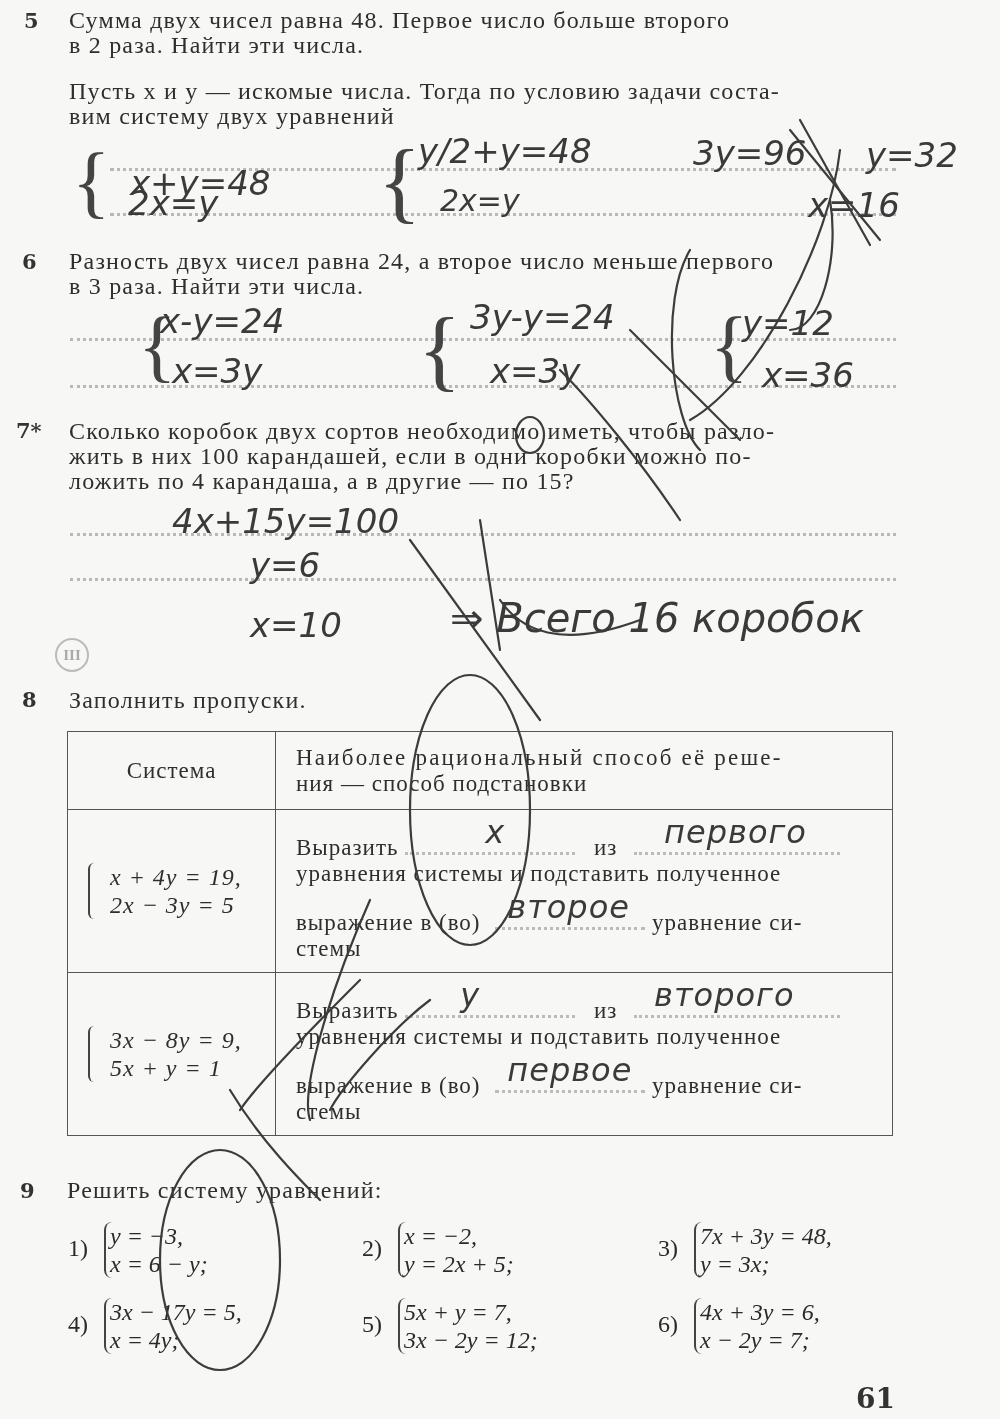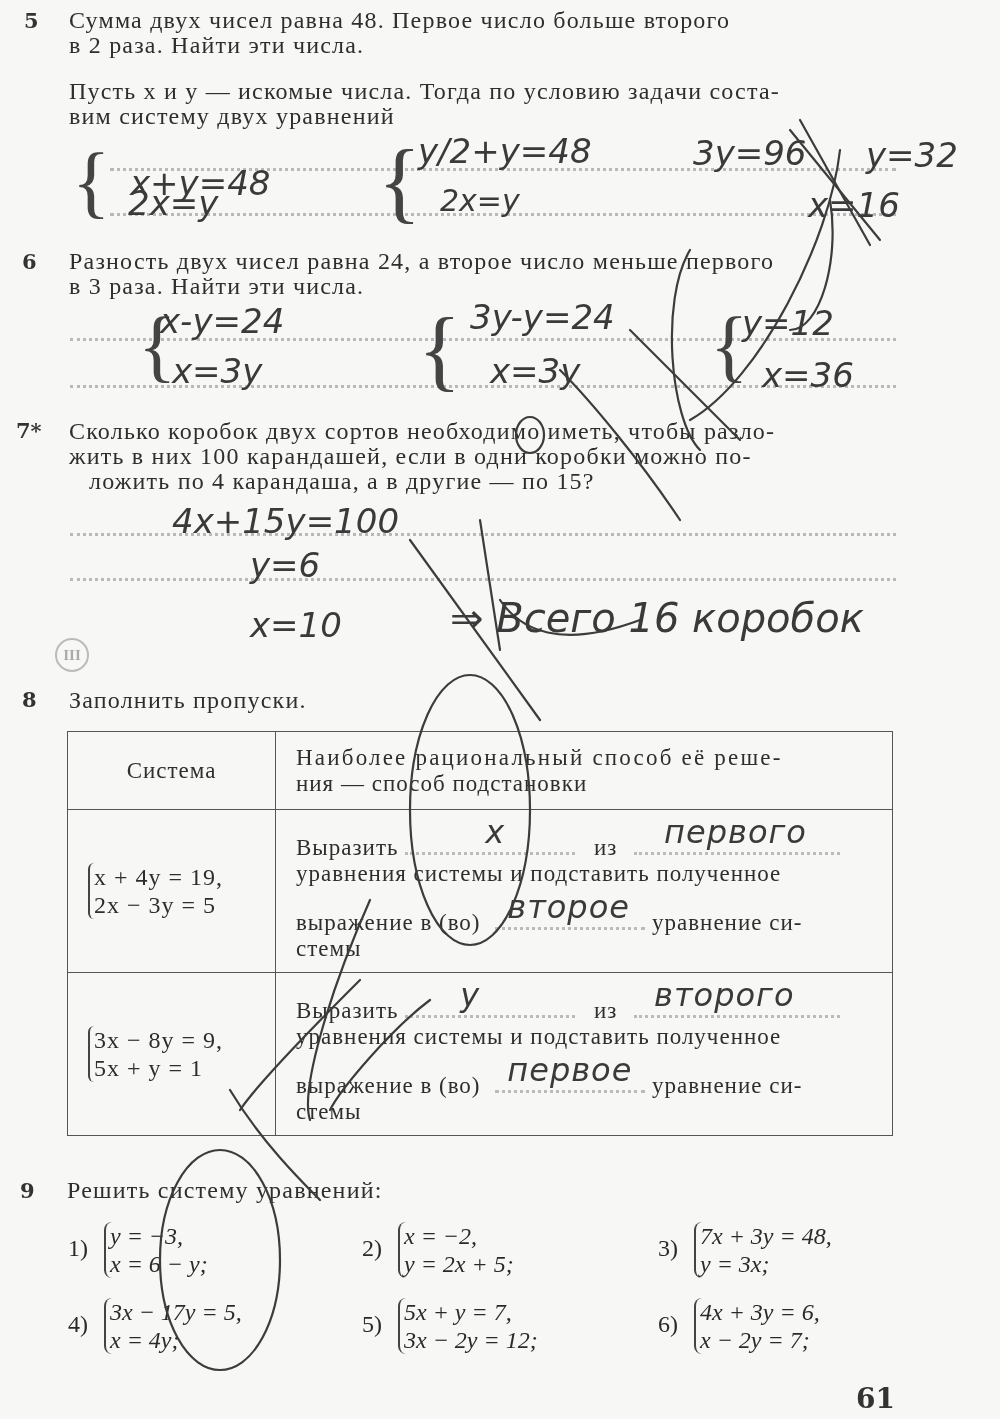--- a/index.html
+++ b/index.html
@@ -6,21 +6,21 @@
   body { width:1000px; height:1419px; background:#f7f7f5; position:relative; overflow:hidden;
          font-family:"DejaVu Serif", serif; color:#2a2a2a; }
   .abs { position:absolute;font-weight:bold; }
   .num { position:absolute; font-family:"DejaVu Serif", serif; font-weight:bold; font-size:21px; color:#333; }
   .txt { position:absolute; font-family:"Liberation Serif", serif; font-size:24px; line-height:25px; letter-spacing:1.2px; color:#2e2e2e; }
   .dots { position:absolute; height:0; border-top:3px dotted #b9b9b9; }
   .hw { position:absolute; font-family:"DejaVu Sans", sans-serif; font-style:italic; color:#3a3a3a; font-weight:300; font-size:34px; line-height:1; white-space:nowrap; }
   .brace { position:absolute; font-family:"Liberation Serif", serif; color:#444; }
   table.t8 { position:absolute; left:67px; top:731px; width:826px; border-collapse:collapse; }
   table.t8 td { border:1.5px solid #555; vertical-align:middle; font-family:"Liberation Serif", serif; font-size:23px; color:#2e2e2e; letter-spacing:1px; }
-  .sys { font-family:"Liberation Serif", serif; font-size:24px; line-height:28px; border-left:2px solid #444; border-radius:6px 0 0 6px; padding-left:4px; display:inline-block; }
+  .sys { font-family:"Liberation Serif", serif; font-style:italic; font-size:24px; line-height:28px; border-left:2px solid #444; border-radius:6px 0 0 6px; padding-left:20px; display:inline-block; }
   .eqs { position:absolute; font-family:"Liberation Serif", serif; font-style:italic; font-size:24px; line-height:28px; }
   .eqs .lbl { font-style:normal; position:absolute; left:-36px; top:12px; }
   .eqs .body { border-left:2px solid #444; border-radius:8px 0 0 8px; padding-left:4px; }
   .fill { display:inline-block; border-bottom:3px dotted #bbb; position:relative; height:22px; vertical-align:baseline; }
   .fill .hw { position:absolute; font-size:32px; bottom:4px; left:10px; }
   svg.overlay { position:absolute; left:0; top:0; pointer-events:none; }
 </style>
 </head>
 <body>
 
@@ -52,21 +52,21 @@
 <div class="brace" style="left:418px;top:298px;font-size:90px;">{</div>
 <div class="hw" style="left:470px;top:300px;">3y-y=24</div>
 <div class="hw" style="left:490px;top:354px;">x=3y</div>
 <div class="brace" style="left:710px;top:300px;font-size:80px;">{</div>
 <div class="hw" style="left:742px;top:306px;">y=12</div>
 <div class="hw" style="left:762px;top:358px;">x=36</div>
 
 <div class="num" style="left:16px;top:418px;">7*</div>
 <div class="txt" style="left:69px;top:419px;">Сколько коробок двух сортов необходимо иметь, чтобы разло-</div>
 <div class="txt" style="left:69px;top:444px;">жить в них 100 карандашей, если в одни коробки можно по-</div>
-<div class="txt" style="left:69px;top:469px;margin-left:20px;">ложить по 4 карандаша, а в другие — по 15?</div>
+<div class="txt" style="left:69px;top:469px;">ложить по 4 карандаша, а в другие — по 15?</div>
 <div class="dots" style="left:70px;top:533px;width:826px;"></div>
 <div class="dots" style="left:70px;top:578px;width:826px;"></div>
 <div class="hw" style="left:172px;top:504px;">4x+15y=100</div>
 <div class="hw" style="left:250px;top:548px;">y=6</div>
 <div class="hw" style="left:250px;top:608px;">x=10</div>
 <div class="hw" style="left:450px;top:598px;font-size:40px;">⇒ Всего 16 коробок</div>
 <div class="abs" style="left:55px;top:638px;width:30px;height:30px;border:2px solid #bbb;border-radius:50%;font-family:'Liberation Serif',serif;font-size:15px;color:#aaa;text-align:center;line-height:30px;">III</div>
 
 <div class="num" style="left:22px;top:687px;">8</div>
 <div class="txt" style="left:69px;top:688px;">Заполнить пропуски.</div>

